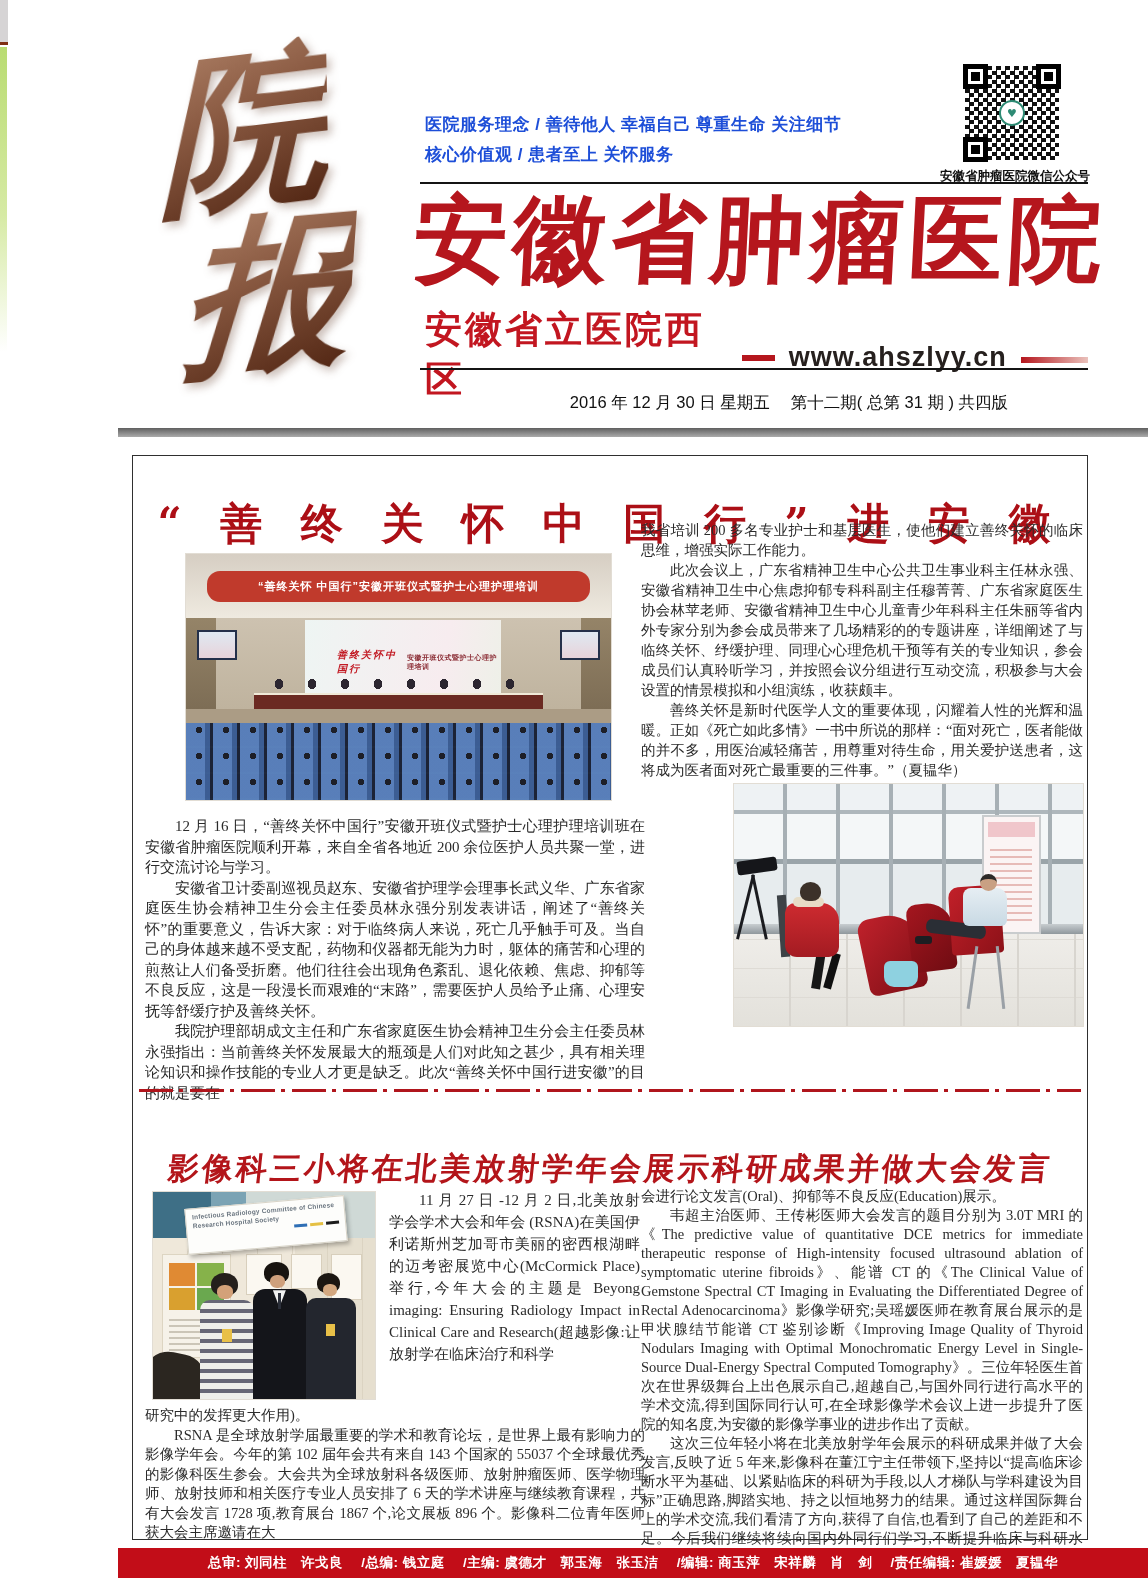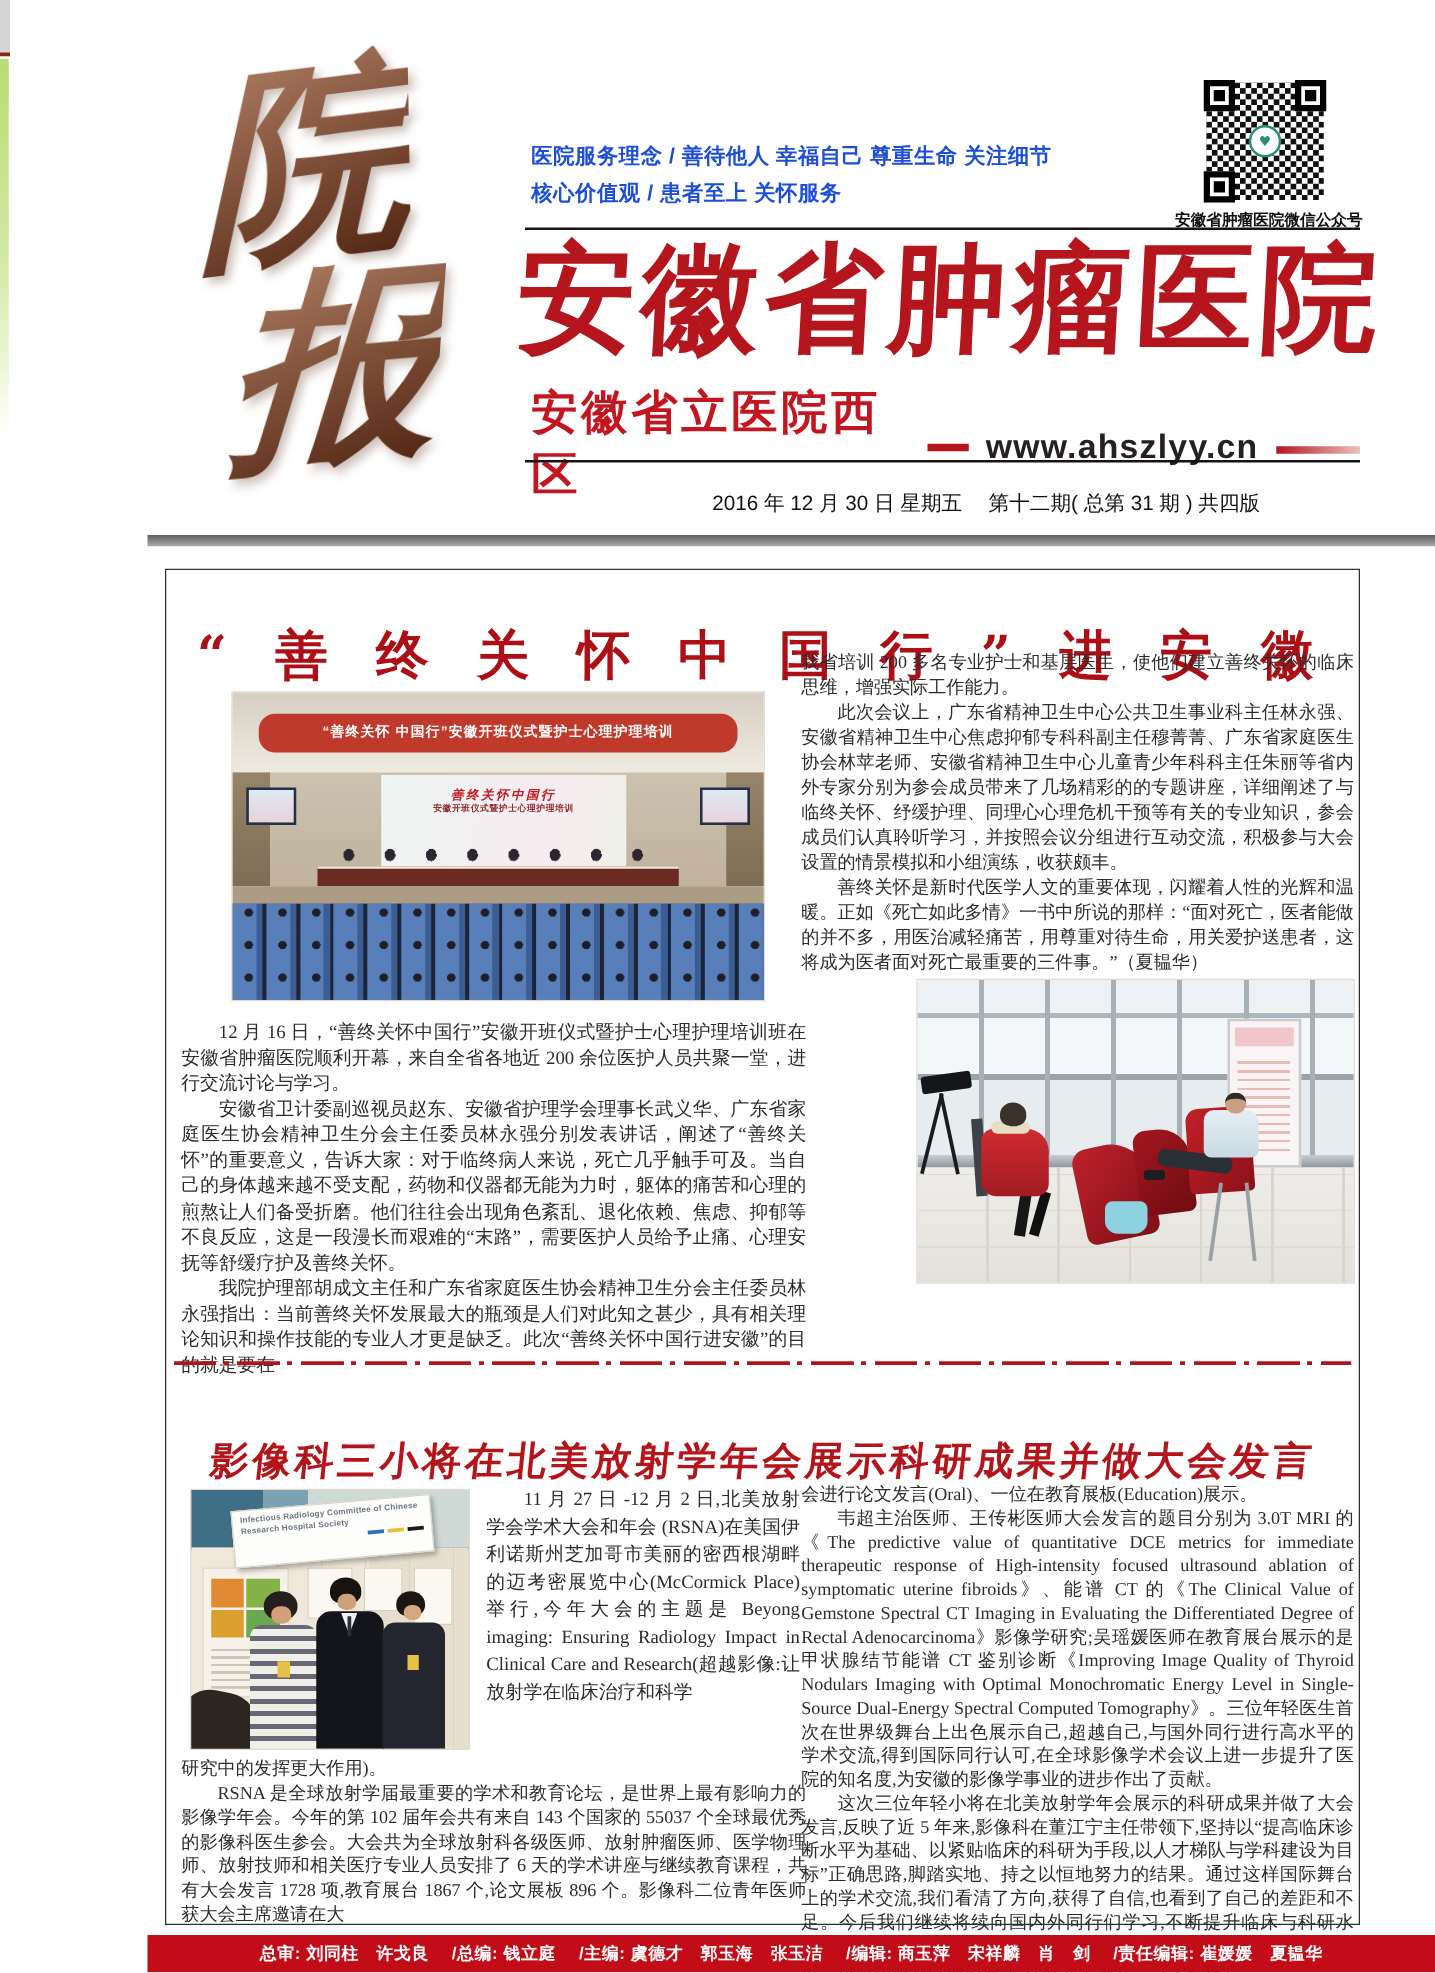--- a/index.html
+++ b/index.html
@@ -88,21 +88,21 @@
   .p1-ceiling{left:0;top:0;width:100%;height:26%;background:linear-gradient(#d6cec3,#efeae0);}
   .p1-banner{left:5%;top:7%;width:90%;height:12.5%;background:#c03a2c;color:#fff;
              font:bold 11px/1 "Liberation Sans",sans-serif;display:flex;align-items:center;justify-content:center;
              letter-spacing:1px;white-space:nowrap;border-radius:13px;}
   .p1-wall{left:0;top:26%;width:100%;height:37%;background:linear-gradient(#cdc2b0,#bfb39e);}
   .p1-col{top:26%;width:7%;height:37%;background:linear-gradient(#958468,#7d6d55);}
   .p1-col-l{left:0;} .p1-col-r{right:0;}
   .p1-screen{top:31%;width:9.5%;height:12%;background:linear-gradient(#dfe9f2,#e8d3da);border:2px solid #24304a;box-sizing:border-box;}
   .p1-screen-l{left:2.6%;} .p1-screen-r{right:2.6%;}
   .p1-backdrop{left:28%;top:27%;width:46%;height:30%;background:linear-gradient(100deg,#eef5f3,#f7ecef 70%,#eef0e8);
-               display:flex;flex-direction:column;align-items:center;justify-content:flex-start;padding-top:2.2%;box-sizing:border-box;}
+               display:flex;flex-direction:row;align-items:center;justify-content:flex-start;padding-top:2.2%;box-sizing:border-box;padding-left:32px;}
   .p1-bd1{color:#c21b24;font:bold 10px/1.35 "DejaVu Serif",serif;letter-spacing:2px;font-style:italic;}
   .p1-bd2{color:#8a2b33;font:bold 7px/1.3 "Liberation Sans",sans-serif;letter-spacing:.5px;}
   .p1-people{left:19%;top:49.5%;width:62%;height:8%;
      background-image:radial-gradient(ellipse 6px 7px at 12px 8px,#2c2630 70%,transparent 71%);
      background-size:33px 18px;background-repeat:repeat-x;}
   .p1-table{left:16%;top:56.5%;width:68%;height:6.5%;background:#6b2a22;border-top:2px solid #f0ead8;box-sizing:border-box;}
   .p1-floor{left:0;top:63%;width:100%;height:6%;background:#ab9c85;}
   .p1-audience{left:0;top:68.5%;width:100%;height:31.5%;background-color:#33405c;
      background-image:
        radial-gradient(circle 5px at 13px 7px,#1d1f28 60%,#3a3440 68%,transparent 70%),
@@ -338,21 +338,21 @@
       <div class="p3-f3-badge"></div>
       <div class="p3-f3-hair"></div>
       <div class="p3-f3-face"></div>
     </div>
 
     <div class="bodytext a2-mid">
       <p>11 月 27 日 -12 月 2 日,北美放射学会学术大会和年会 (RSNA)在美国伊利诺斯州芝加哥市美丽的密西根湖畔的迈考密展览中心(McCormick Place)举行,今年大会的主题是 Beyong imaging: Ensuring Radiology Impact in Clinical Care and Research(超越影像:让放射学在临床治疗和科学</p>
     </div>
 
     <div class="bodytext a2-right">
-      <p class="noindent">会进行论文发言(Oral)、一位在教育展板(Education)展示。</p>
+      <p class="noindent">会进行论文发言(Oral)、抑郁等不良反应(Education)展示。</p>
       <p>韦超主治医师、王传彬医师大会发言的题目分别为 3.0T MRI 的《The predictive value of quantitative DCE metrics for immediate therapeutic response of High-intensity focused ultrasound ablation of symptomatic uterine fibroids》、能谱 CT 的《The Clinical Value of Gemstone Spectral CT Imaging in Evaluating the Differentiated Degree of Rectal Adenocarcinoma》影像学研究;吴瑶媛医师在教育展台展示的是甲状腺结节能谱 CT 鉴别诊断《Improving Image Quality of Thyroid Nodulars Imaging with Optimal Monochromatic Energy Level in Single-Source Dual-Energy Spectral Computed Tomography》。三位年轻医生首次在世界级舞台上出色展示自己,超越自己,与国外同行进行高水平的学术交流,得到国际同行认可,在全球影像学术会议上进一步提升了医院的知名度,为安徽的影像学事业的进步作出了贡献。</p>
       <p>这次三位年轻小将在北美放射学年会展示的科研成果并做了大会发言,反映了近 5 年来,影像科在董江宁主任带领下,坚持以“提高临床诊断水平为基础、以紧贴临床的科研为手段,以人才梯队与学科建设为目标”正确思路,脚踏实地、持之以恒地努力的结果。通过这样国际舞台上的学术交流,我们看清了方向,获得了自信,也看到了自己的差距和不足。今后我们继续将续向国内外同行们学习,不断提升临床与科研水平,建设具有肿瘤影像学特色的专科诊疗团队,在省医集团内错位发展,进一步做精做强肿瘤影像,更好服务于病人。（吴瑶媛）</p>
     </div>
 
     <div class="bodytext a2-leftbottom">
       <p class="noindent">研究中的发挥更大作用)。</p>
       <p>RSNA 是全球放射学届最重要的学术和教育论坛，是世界上最有影响力的影像学年会。今年的第 102 届年会共有来自 143 个国家的 55037 个全球最优秀的影像科医生参会。大会共为全球放射科各级医师、放射肿瘤医师、医学物理师、放射技师和相关医疗专业人员安排了 6 天的学术讲座与继续教育课程，共有大会发言 1728 项,教育展台 1867 个,论文展板 896 个。影像科二位青年医师获大会主席邀请在大</p>
     </div>
 
   </div>

